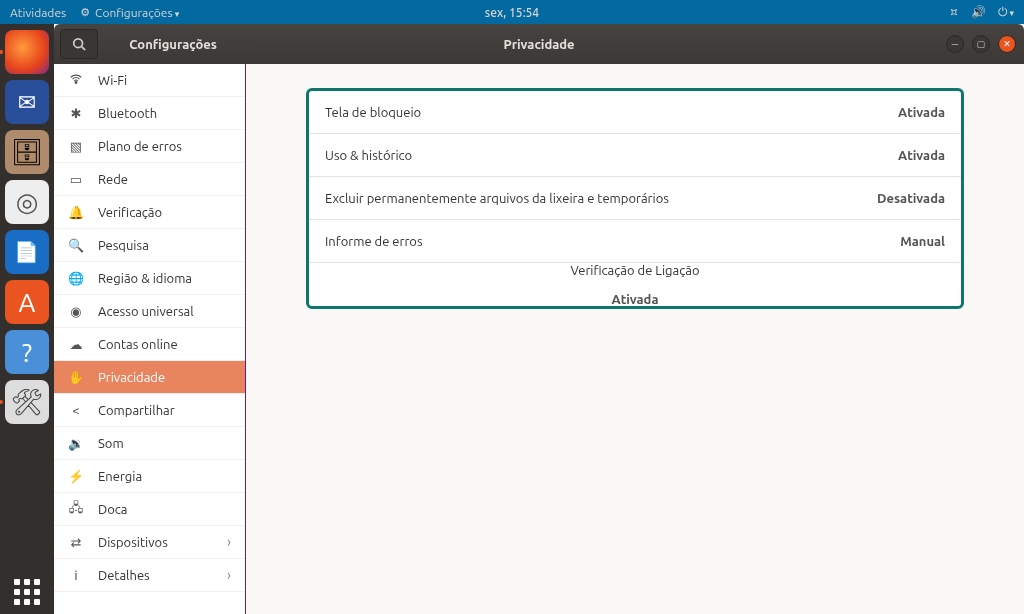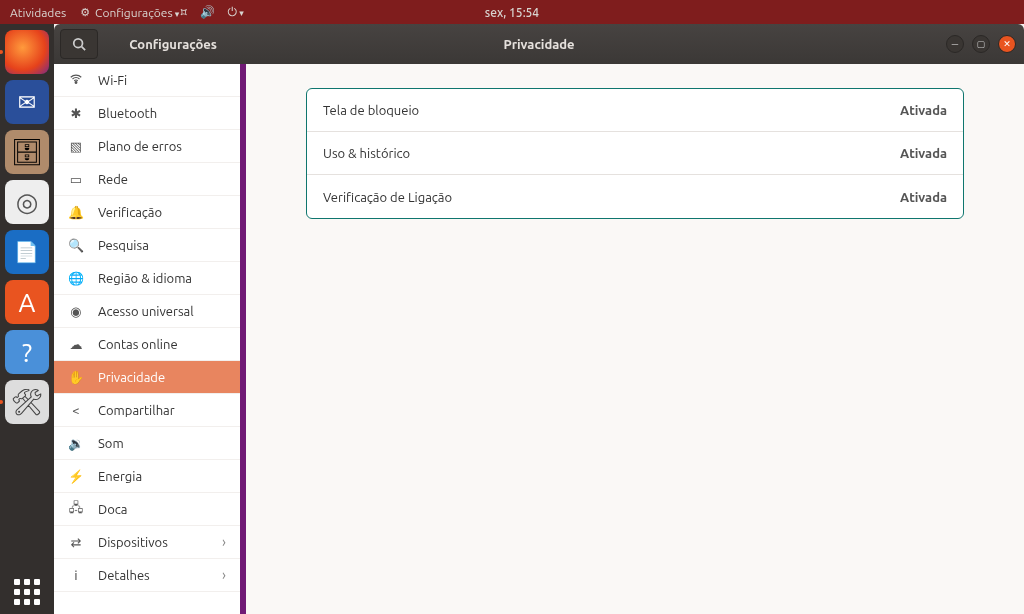--- a/index.html
+++ b/index.html
@@ -1,19 +1,19 @@
 <!DOCTYPE html>
 <html><head>
 <meta charset="utf-8">
 <style>
 * { margin: 0; padding: 0; box-sizing: border-box; font-family: Ubuntu, "Segoe UI", sans-serif; }
 body { width: 1024px; height: 614px; overflow: hidden; background: #f5f1ef; }
 
 
-.top-panel { height: 24px; background: #7f1d1d; color: #d8d4d0; display: flex; align-items: center; font-size: 12px; padding: 0 10px; justify-content: flex-start; }
+.top-panel { height: 24px; background: #0369a1; color: #d8d4d0; display: flex; align-items: center; font-size: 12px; padding: 0 10px; justify-content: space-between; }
 .top-panel .left { display: flex; align-items: center; gap: 14px; }
 .top-panel .center { position: absolute; left: 50%; transform: translateX(-50%); font-weight: 500; }
 .top-panel .right { display: flex; align-items: center; gap: 12px; }
 .top-panel .app-menu { display: flex; align-items: center; gap: 5px; }
 .gear-icon-small::before { content: "⚙"; font-size: 11px; }
 .tri-down::after { content: " ▾"; font-size: 9px; }
 
 
 .dock { position: absolute; left: 0; top: 24px; width: 54px; height: 590px; background: rgba(40,36,34,0.95); display: flex; flex-direction: column; align-items: center; padding-top: 6px; gap: 6px; }
 .dock-item { width: 44px; height: 44px; border-radius: 8px; display: flex; align-items: center; justify-content: center; font-size: 26px; position: relative; cursor: pointer; }
@@ -36,32 +36,32 @@
 .titlebar .search-btn { width: 38px; height: 30px; margin-left: 6px; background: #3a3633; border: 1px solid #2b2826; border-radius: 4px; display: flex; align-items: center; justify-content: center; cursor: pointer; }
 .titlebar .sidebar-title { width: 150px; text-align: center; font-weight: 600; }
 .titlebar .page-title { position: absolute; left: 50%; transform: translateX(-50%); font-weight: 600; }
 .win-controls { position: absolute; right: 8px; display: flex; gap: 8px; }
 .win-btn { width: 18px; height: 18px; border-radius: 50%; background: #3a3633; border: 1px solid #2b2826; display: flex; align-items: center; justify-content: center; font-size: 9px; color: #ccc; cursor: pointer; }
 .win-btn.close { background: #e95420; color: #fff; }
 
 .content-area { flex: 1; display: flex; background: #faf8f6; }
 
 
-.sidebar { width: 192px; background: #fff; border-right: 6px solid #701a75; overflow-y: auto; }
+.sidebar { width: 192px; background: #fff; border-right: 1px solid #701a75; overflow-y: auto; }
 .side-item { height: 33px; display: flex; align-items: center; padding: 0 14px; gap: 14px; font-size: 13px; color: #333; cursor: pointer; border-bottom: 1px solid #f2efed; position: relative; }
 .side-item.selected { background: #e8855f; color: #fff; }
 .side-item.selected .side-icon { color: #fff; }
 .side-icon { width: 16px; text-align: center; color: #555; font-size: 13px; }
 .side-chevron { margin-left: auto; color: #888; font-size: 14px; }
 
 
 .main-panel { flex: 1; padding: 24px 60px; }
-.settings-list { background: #fff; border: 1px solid #0f766e; border-radius: 6px; }
+.settings-list { background: #fff; border: 3px solid #0f766e; border-radius: 6px; }
 .setting-row { height: 43px; display: flex; align-items: center; padding: 0 16px; justify-content: space-between; border-bottom: 1px solid #e5e1de; font-size: 13px; color: #333; cursor: pointer; }
-.setting-row:last-child { border-bottom: none; }
+.setting-row:last-child { border-bottom: none; flex-direction: column; }
 .setting-row .value { color: #555; font-weight: bold; }
 </style>
 </head>
 <body>
 
 <div class="top-panel">
   <div class="left">
     <span>Atividades</span>
     <span class="app-menu">
       <span class="gear-icon-small"></span>
@@ -193,19 +193,27 @@
       <div class="settings-list" id="settings-list">
           <div class="setting-row">
             <span>Tela de bloqueio</span>
             <span class="value">Ativada</span>
           </div>
           <div class="setting-row">
             <span>Uso &amp; histórico</span>
             <span class="value">Ativada</span>
           </div>
           <div class="setting-row">
+            <span>Excluir permanentemente arquivos da lixeira e temporários</span>
+            <span class="value">Desativada</span>
+          </div>
+          <div class="setting-row">
+            <span>Informe de erros</span>
+            <span class="value">Manual</span>
+          </div>
+          <div class="setting-row">
             <span>Verificação de Ligação</span>
             <span class="value">Ativada</span>
           </div>
         </div>
     </div>
   </div>
 </div>
 
 </body></html>

